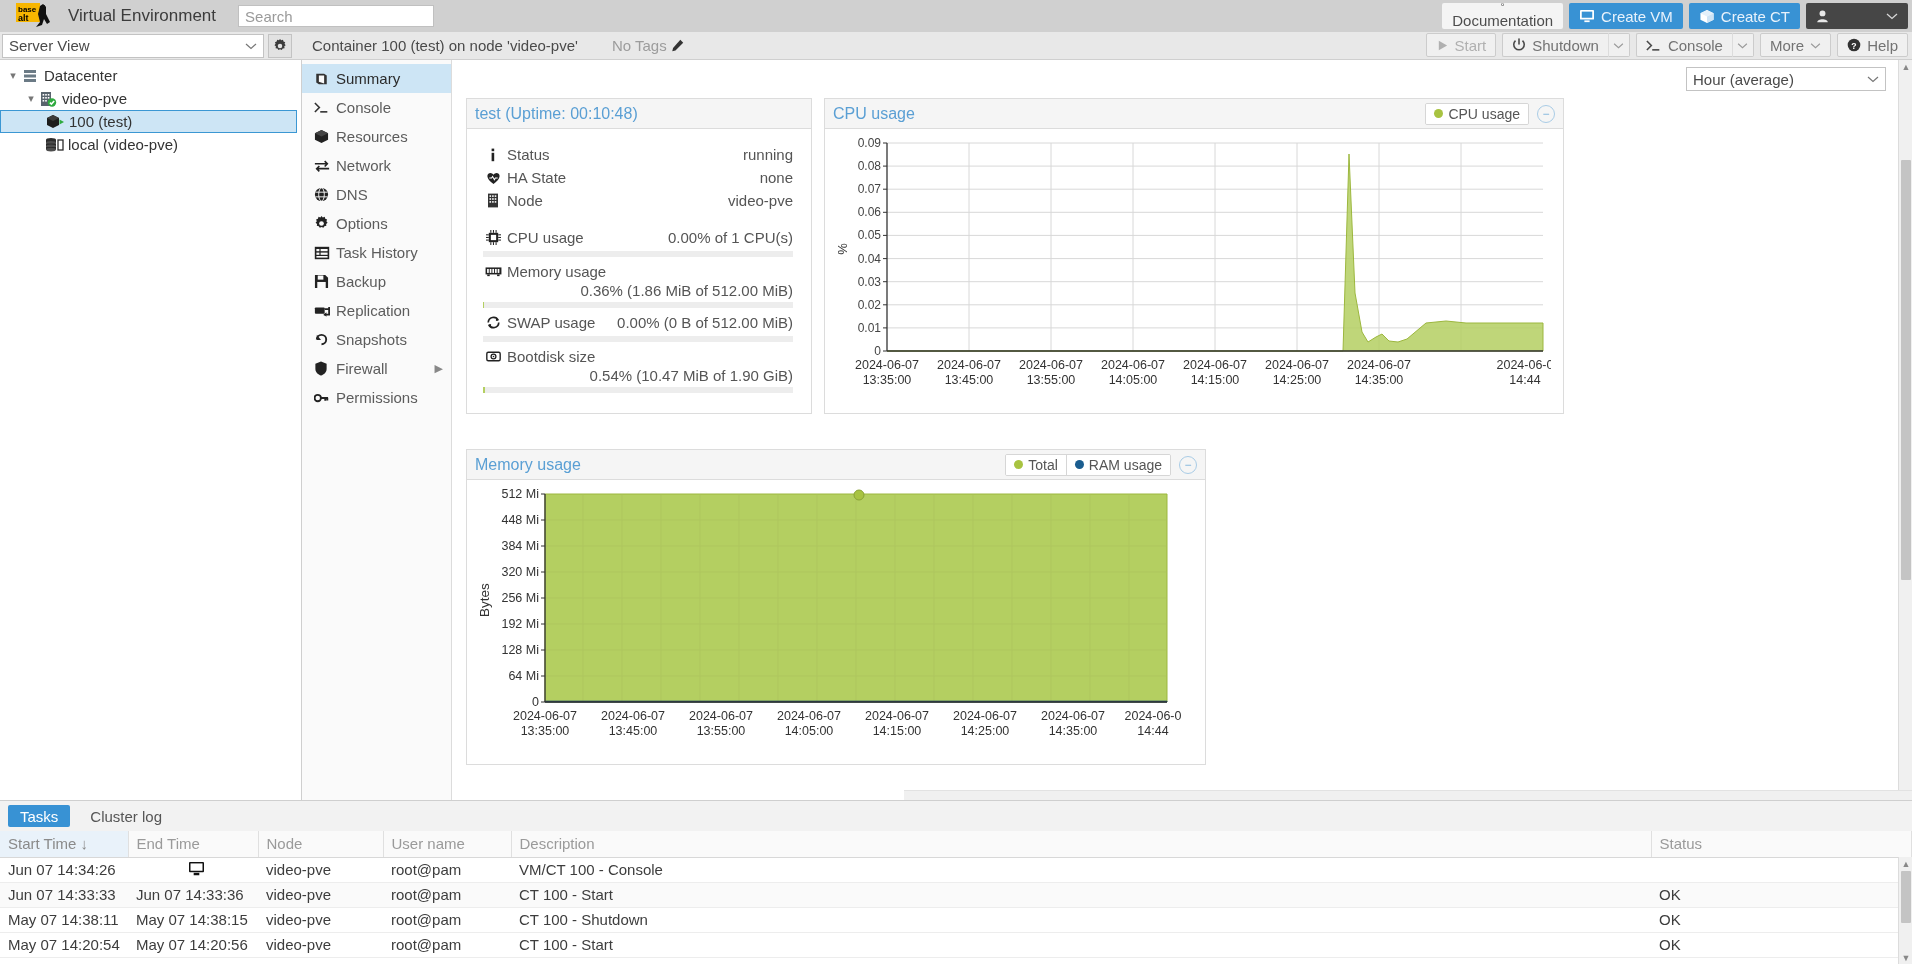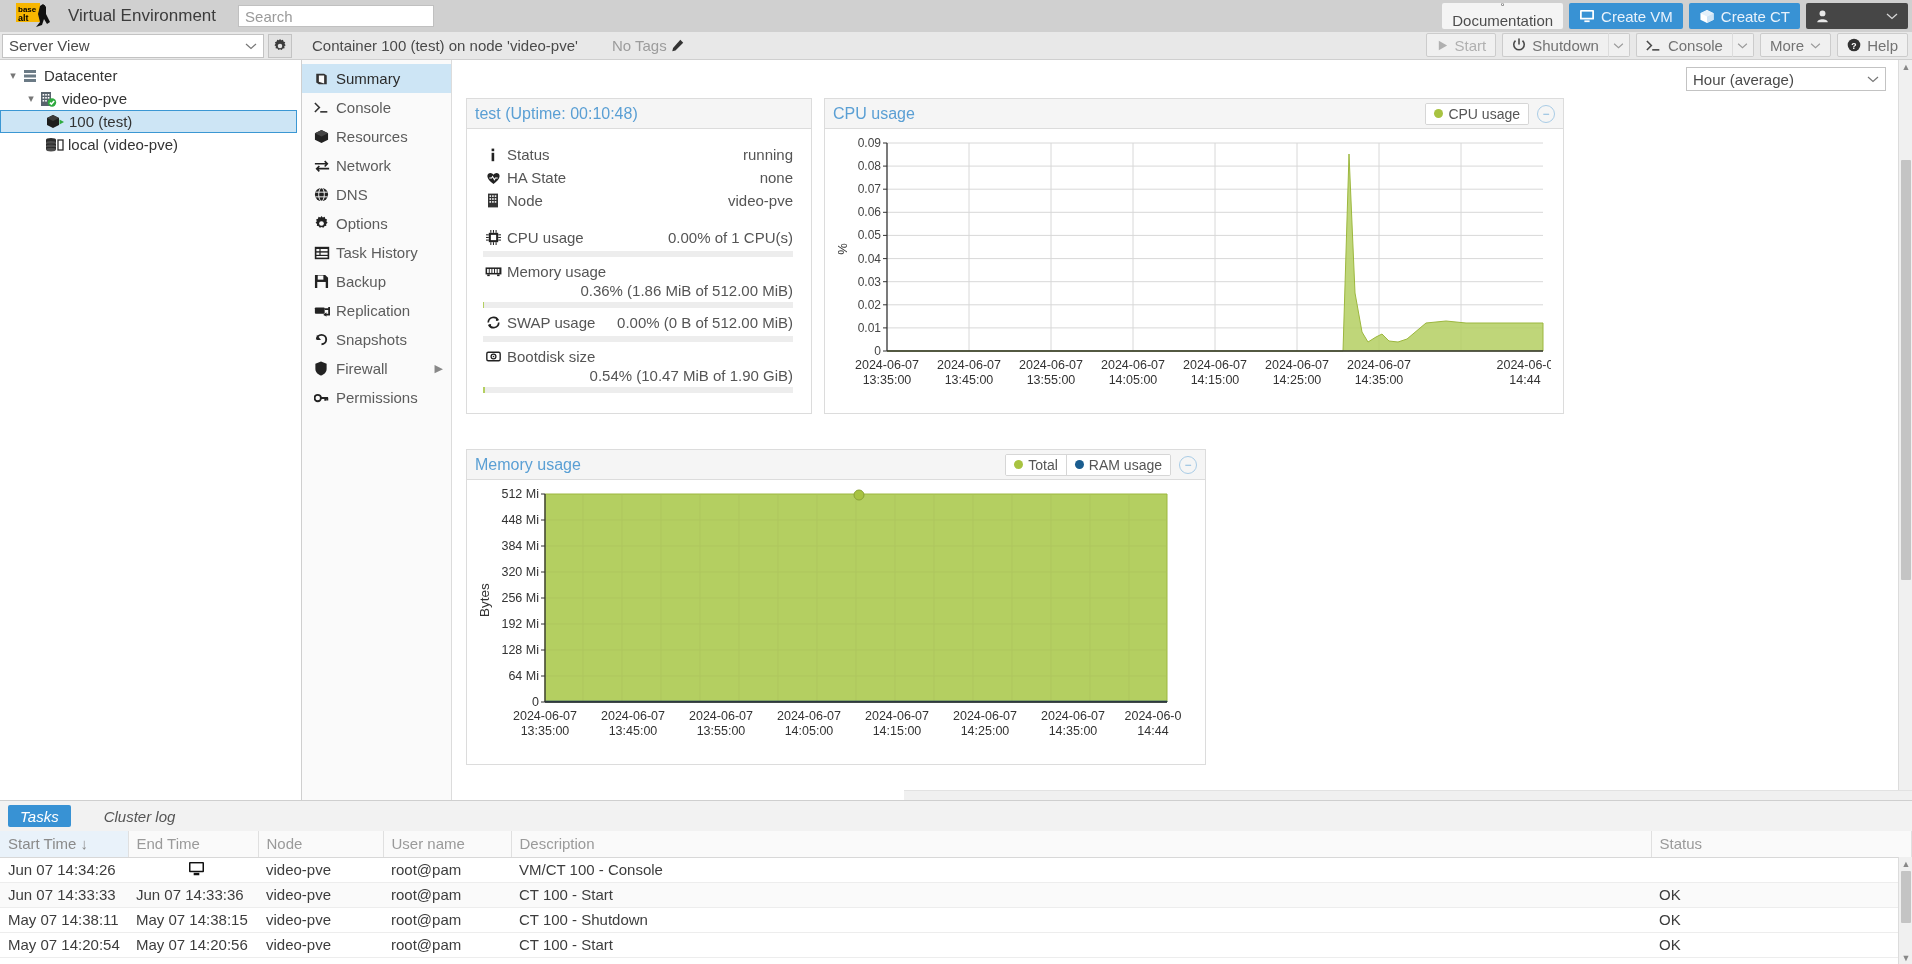--- a/index.html
+++ b/index.html
@@ -154,21 +154,21 @@
   .chart-panel { height: 316px; }
   #cpu-panel { width: 740px; }
   #mem-panel  { width: 740px; }
   .chart-body { position:relative; height: 284px; background:#fff; }
   .chart-svg { display:block; }
   
   #bottom {
     position:absolute; left:0; bottom:0; width:1912px; height: 164px;
     border-top:1px solid #cfcfcf; background:#fff;
   }
-  #bottom-tabs { height:30px; background:#f2f2f2; display:flex; align-items:center; padding-left:8px; gap:21px;font-style:italic; }
+  #bottom-tabs { height:30px; background:#f2f2f2; display:flex; align-items:center; padding-left:8px; gap:8px; }
   .btab { height:22px; display:flex; align-items:center; padding:0 12px; font-size:15px; color:#555; cursor:pointer; border-radius:2px;}
   .btab.active { background:#3892d4; color:#fff; }
   #log-table { width:100%; border-collapse:collapse; table-layout:fixed; }
   #log-table th {
     height:26px; background:#fafafa; border-right:1px solid #e0e0e0; border-bottom:1px solid #d8d8d8;
     font-weight:normal; font-size:15px; color:#9a9a9a; text-align:left; padding-left:8px;
   }
   #log-table th.sorted { background:#e9f2fa; color:#8a8a8a; }
   #log-table td {
     height:25px; font-size:15px; color:#3d3d3d; padding-left:8px;

